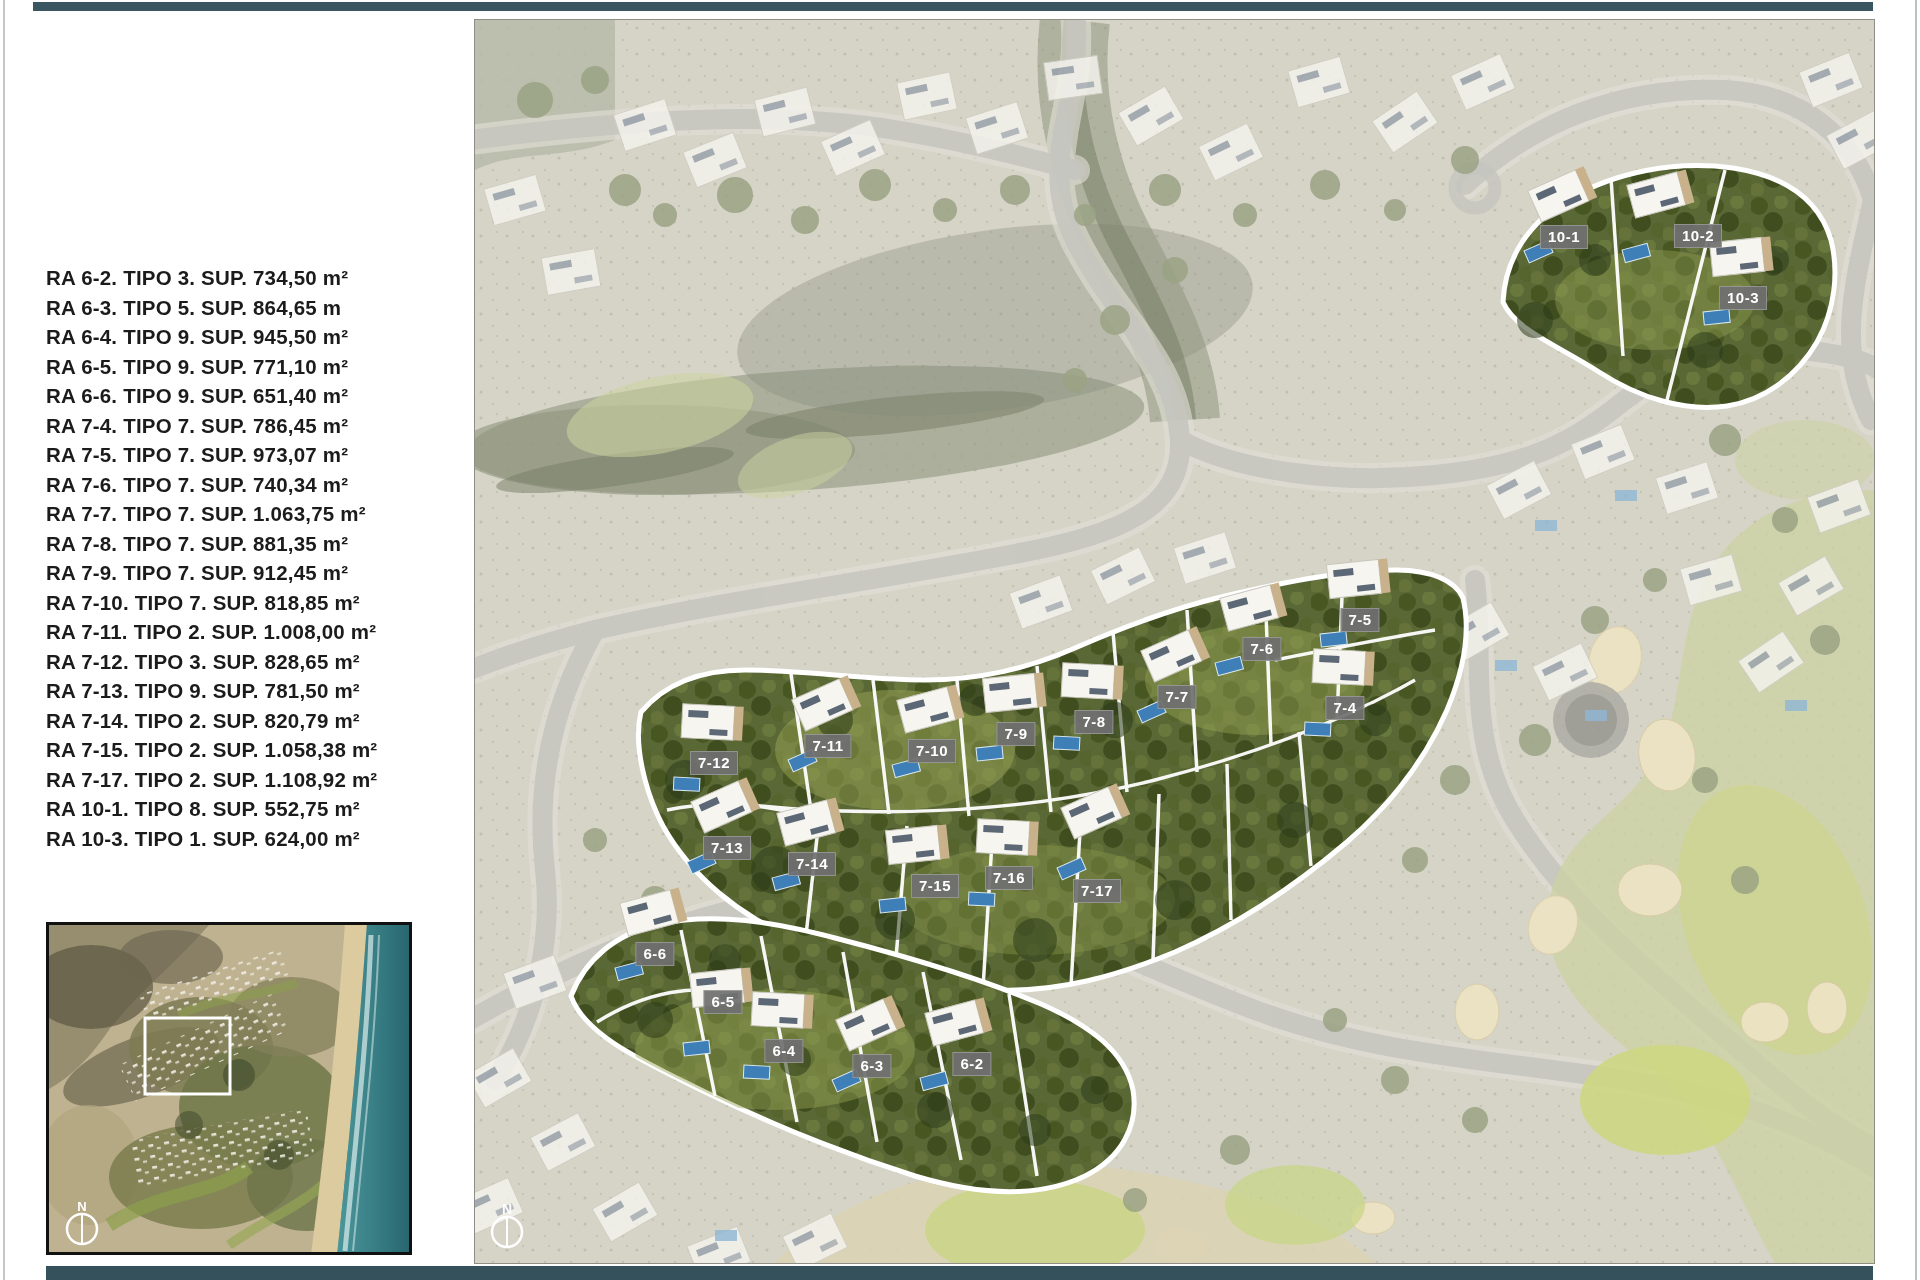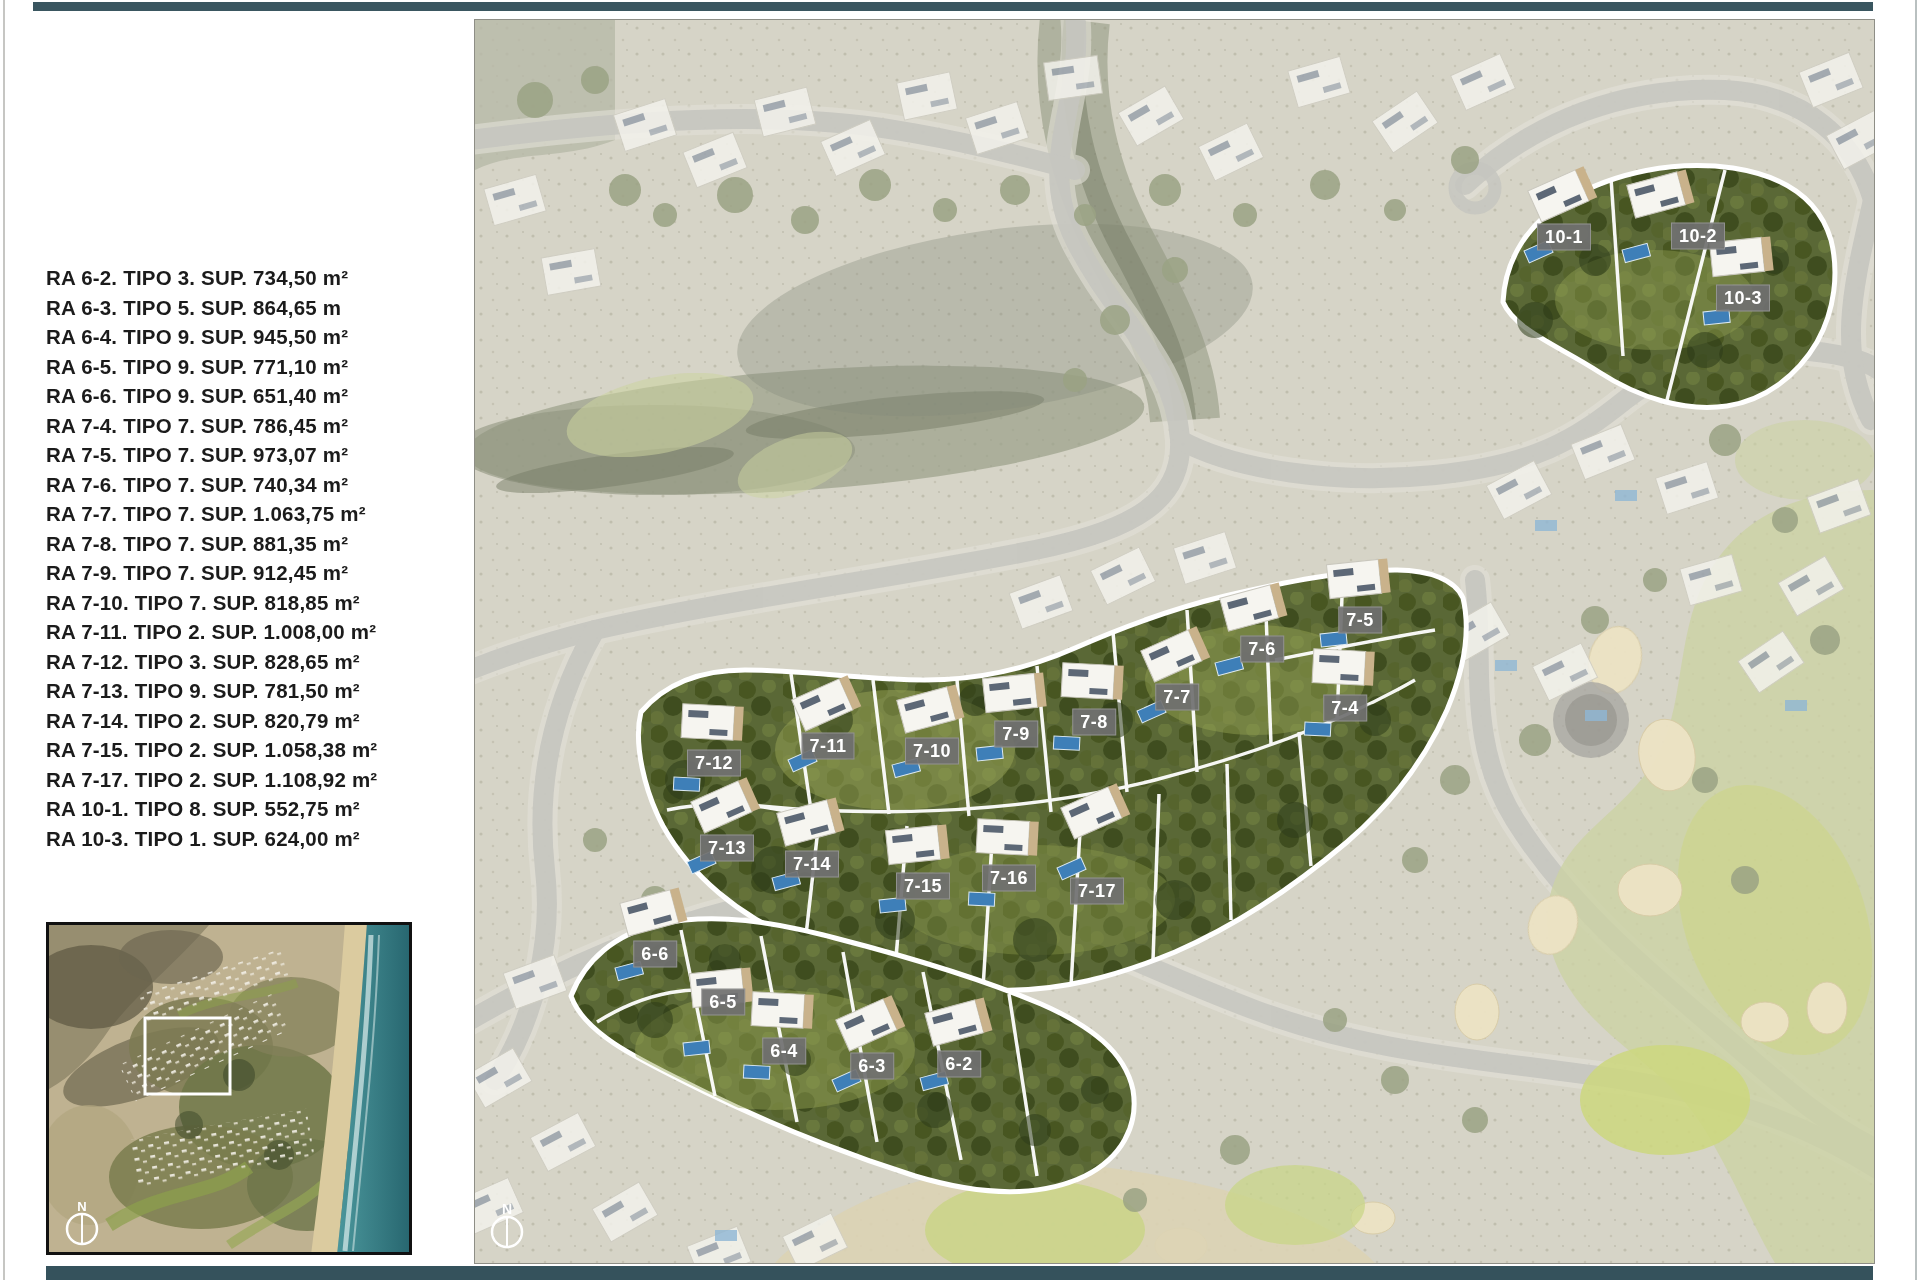--- a/index.html
+++ b/index.html
@@ -17,21 +17,21 @@
   .minimap{position:absolute;left:46px;top:922px;width:366px;height:333px;
            border:3px solid #111;box-sizing:border-box;background:#bfb291;}
   .minimap svg{display:block;width:100%;height:100%;}
 
   .main-map{position:absolute;left:474px;top:19px;width:1399px;height:1243px;
             border:1px solid #8e8e86;box-sizing:content-box;background:#d6d4c7;}
   .main-map svg{display:block;width:1399px;height:1243px;}
 
   .map-label{position:absolute;transform:translate(-50%,-50%);
              background:rgba(112,112,112,0.93);color:#fff;font-weight:bold;
-             font-size:18px;line-height:1;padding:3px 7px 4px;letter-spacing:0.5px;
+             font-size:15px;line-height:1;padding:3px 7px 4px;letter-spacing:0.5px;
              border:1px solid rgba(255,255,255,0.25);white-space:nowrap;}
 </style>
 </head>
 <body>
 
 <div class="page">
 
   <div class="edge-line-left"></div>
   <div class="edge-line-right"></div>
   <div class="topbar"></div>
@@ -537,24 +537,24 @@
         <div class="map-label" style="left: 353px; top: 726px;">7-11</div>
         <div class="map-label" style="left: 457px; top: 731px;">7-10</div>
         <div class="map-label" style="left: 541px; top: 714px;">7-9</div>
         <div class="map-label" style="left: 619px; top: 702px;">7-8</div>
         <div class="map-label" style="left: 702px; top: 677px;">7-7</div>
         <div class="map-label" style="left: 780px; top: 629px; margin-left: 7px;">7-6</div>
         <div class="map-label" style="left: 885px; top: 600px;">7-5</div>
         <div class="map-label" style="left: 870px; top: 688px;">7-4</div>
         <div class="map-label" style="left: 252px; top: 828px;">7-13</div>
         <div class="map-label" style="left: 337px; top: 844px;">7-14</div>
-        <div class="map-label" style="left: 448px; top: 866px;">7-15</div>
+        <div class="map-label" style="left: 460px; top: 866px;">7-15</div>
         <div class="map-label" style="left: 534px; top: 858px;">7-16</div>
         <div class="map-label" style="left: 622px; top: 834px; margin-top: 37px;">7-17</div>
         <div class="map-label" style="left: 180px; top: 934px;">6-6</div>
         <div class="map-label" style="left: 248px; top: 982px;">6-5</div>
         <div class="map-label" style="left: 309px; top: 1031px;">6-4</div>
         <div class="map-label" style="left: 397px; top: 1046px;">6-3</div>
-        <div class="map-label" style="left: 484px; top: 1044px;">6-2</div>
+        <div class="map-label" style="left: 497px; top: 1044px;">6-2</div>
       </div>
   </div>
 
 </div>
 
 </body></html>

